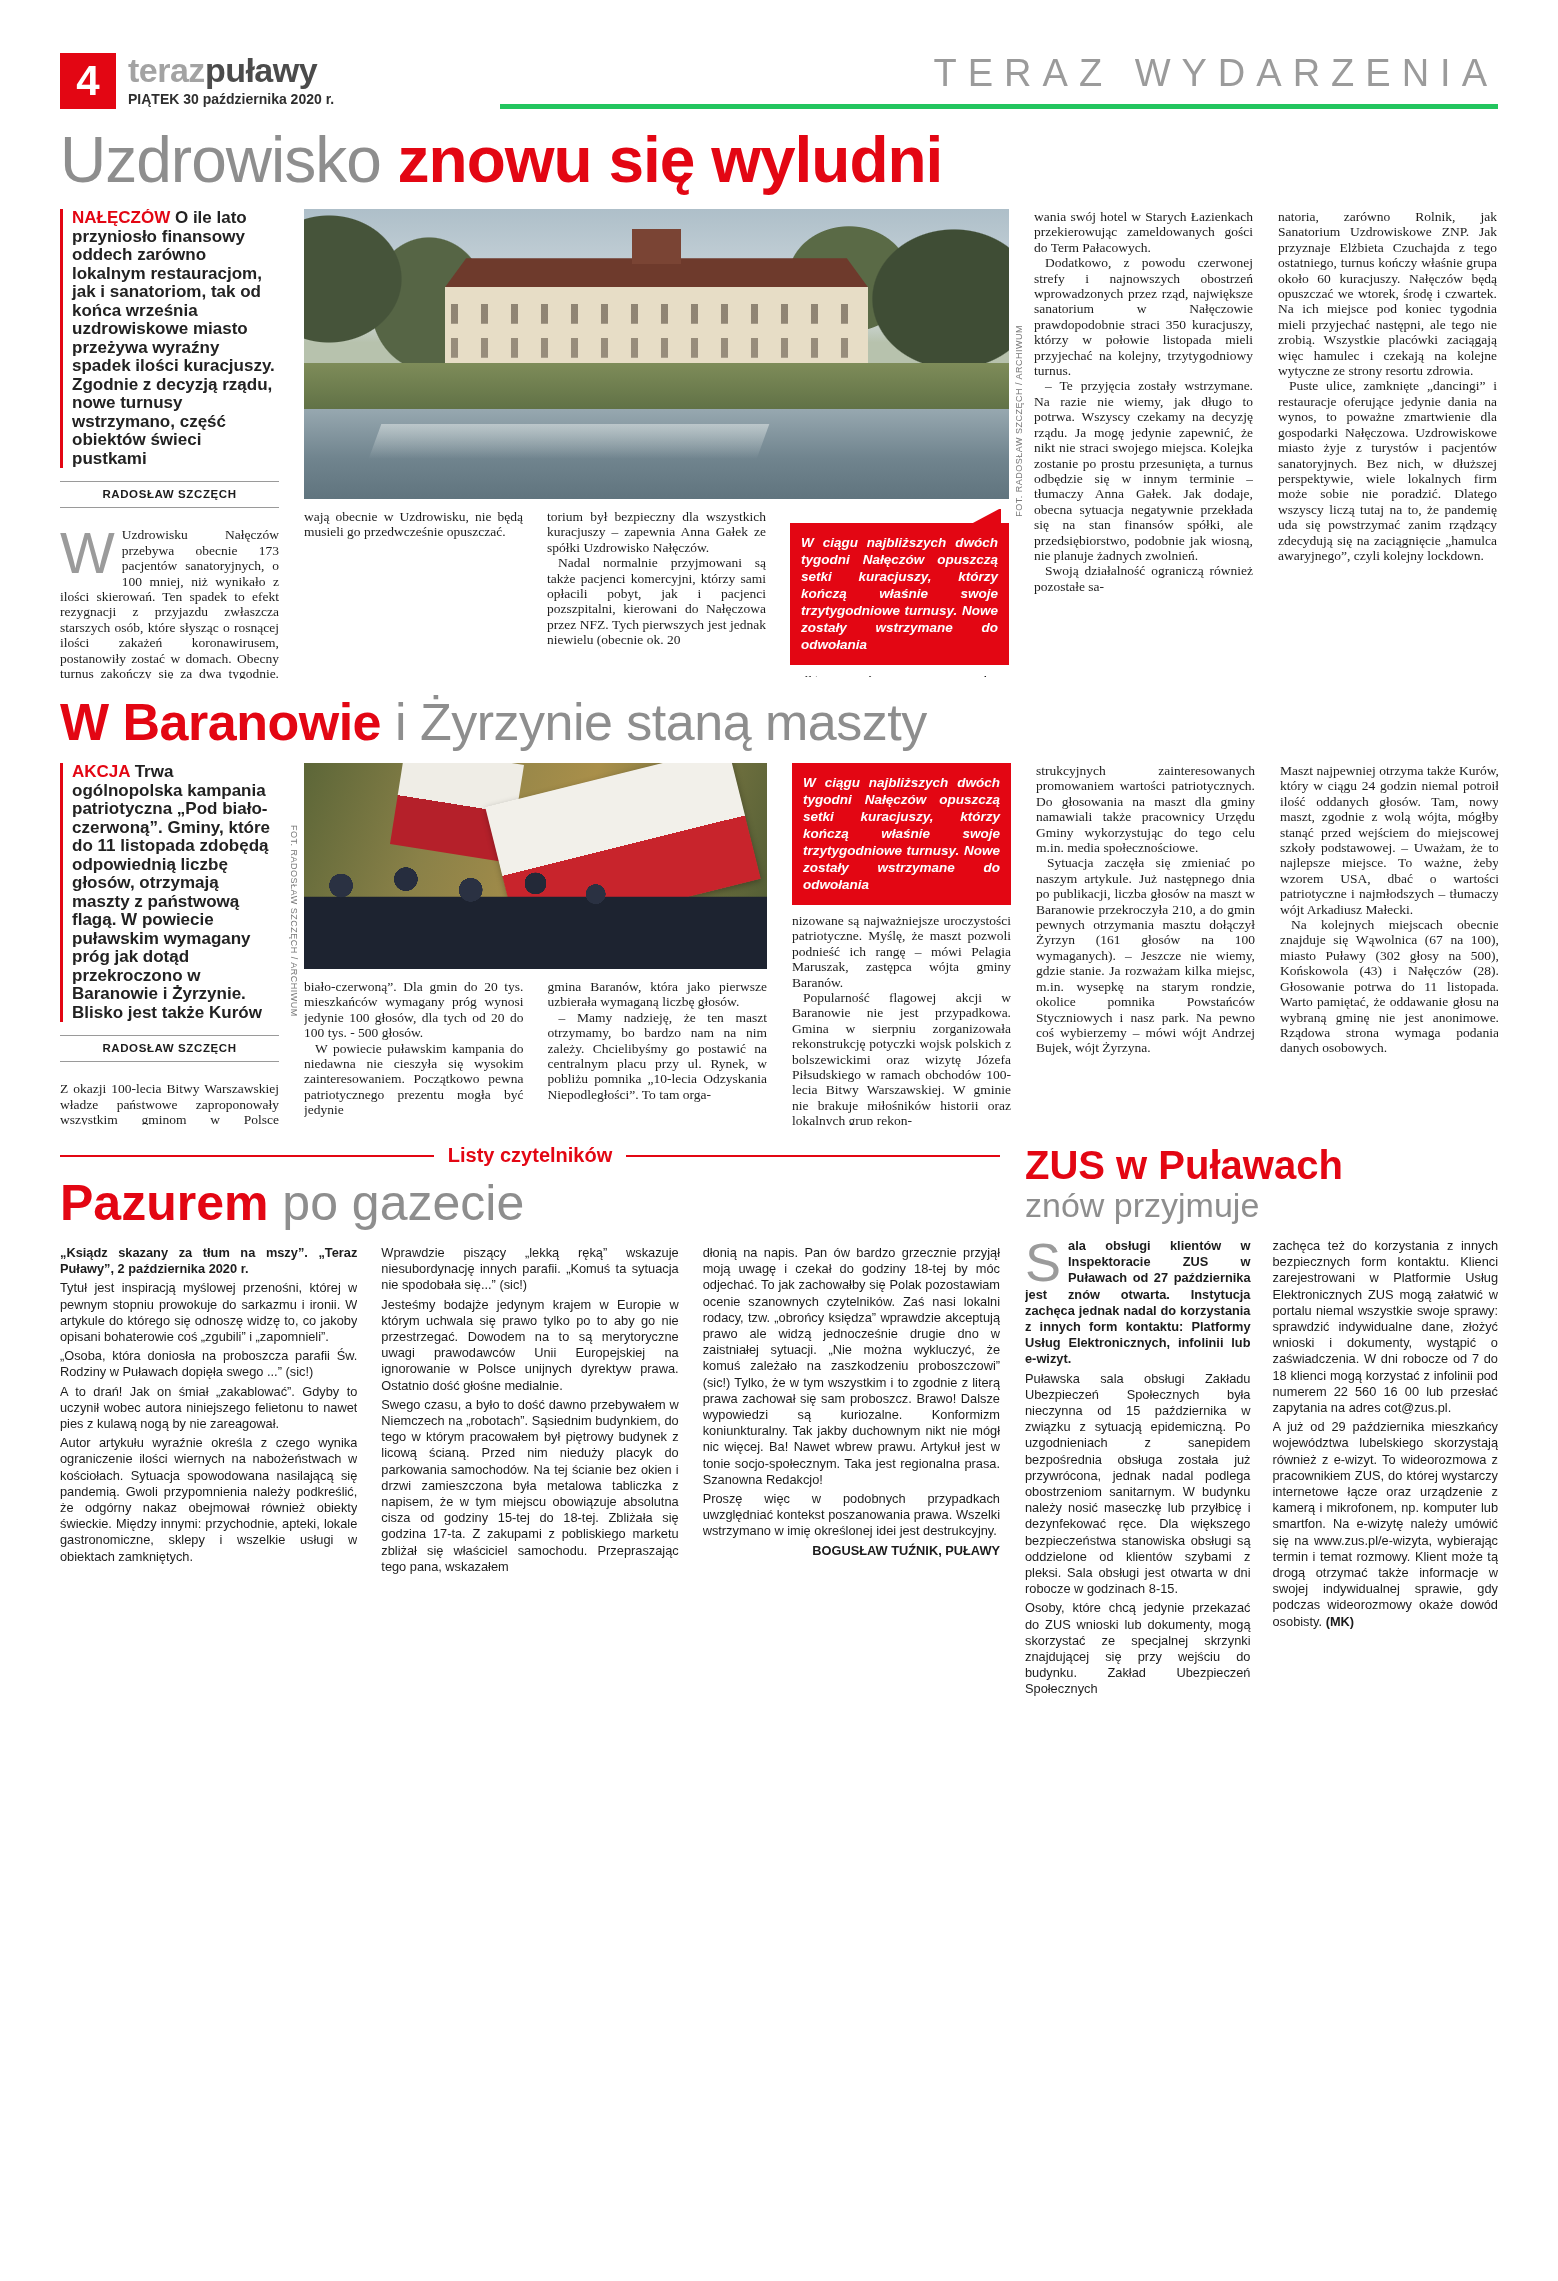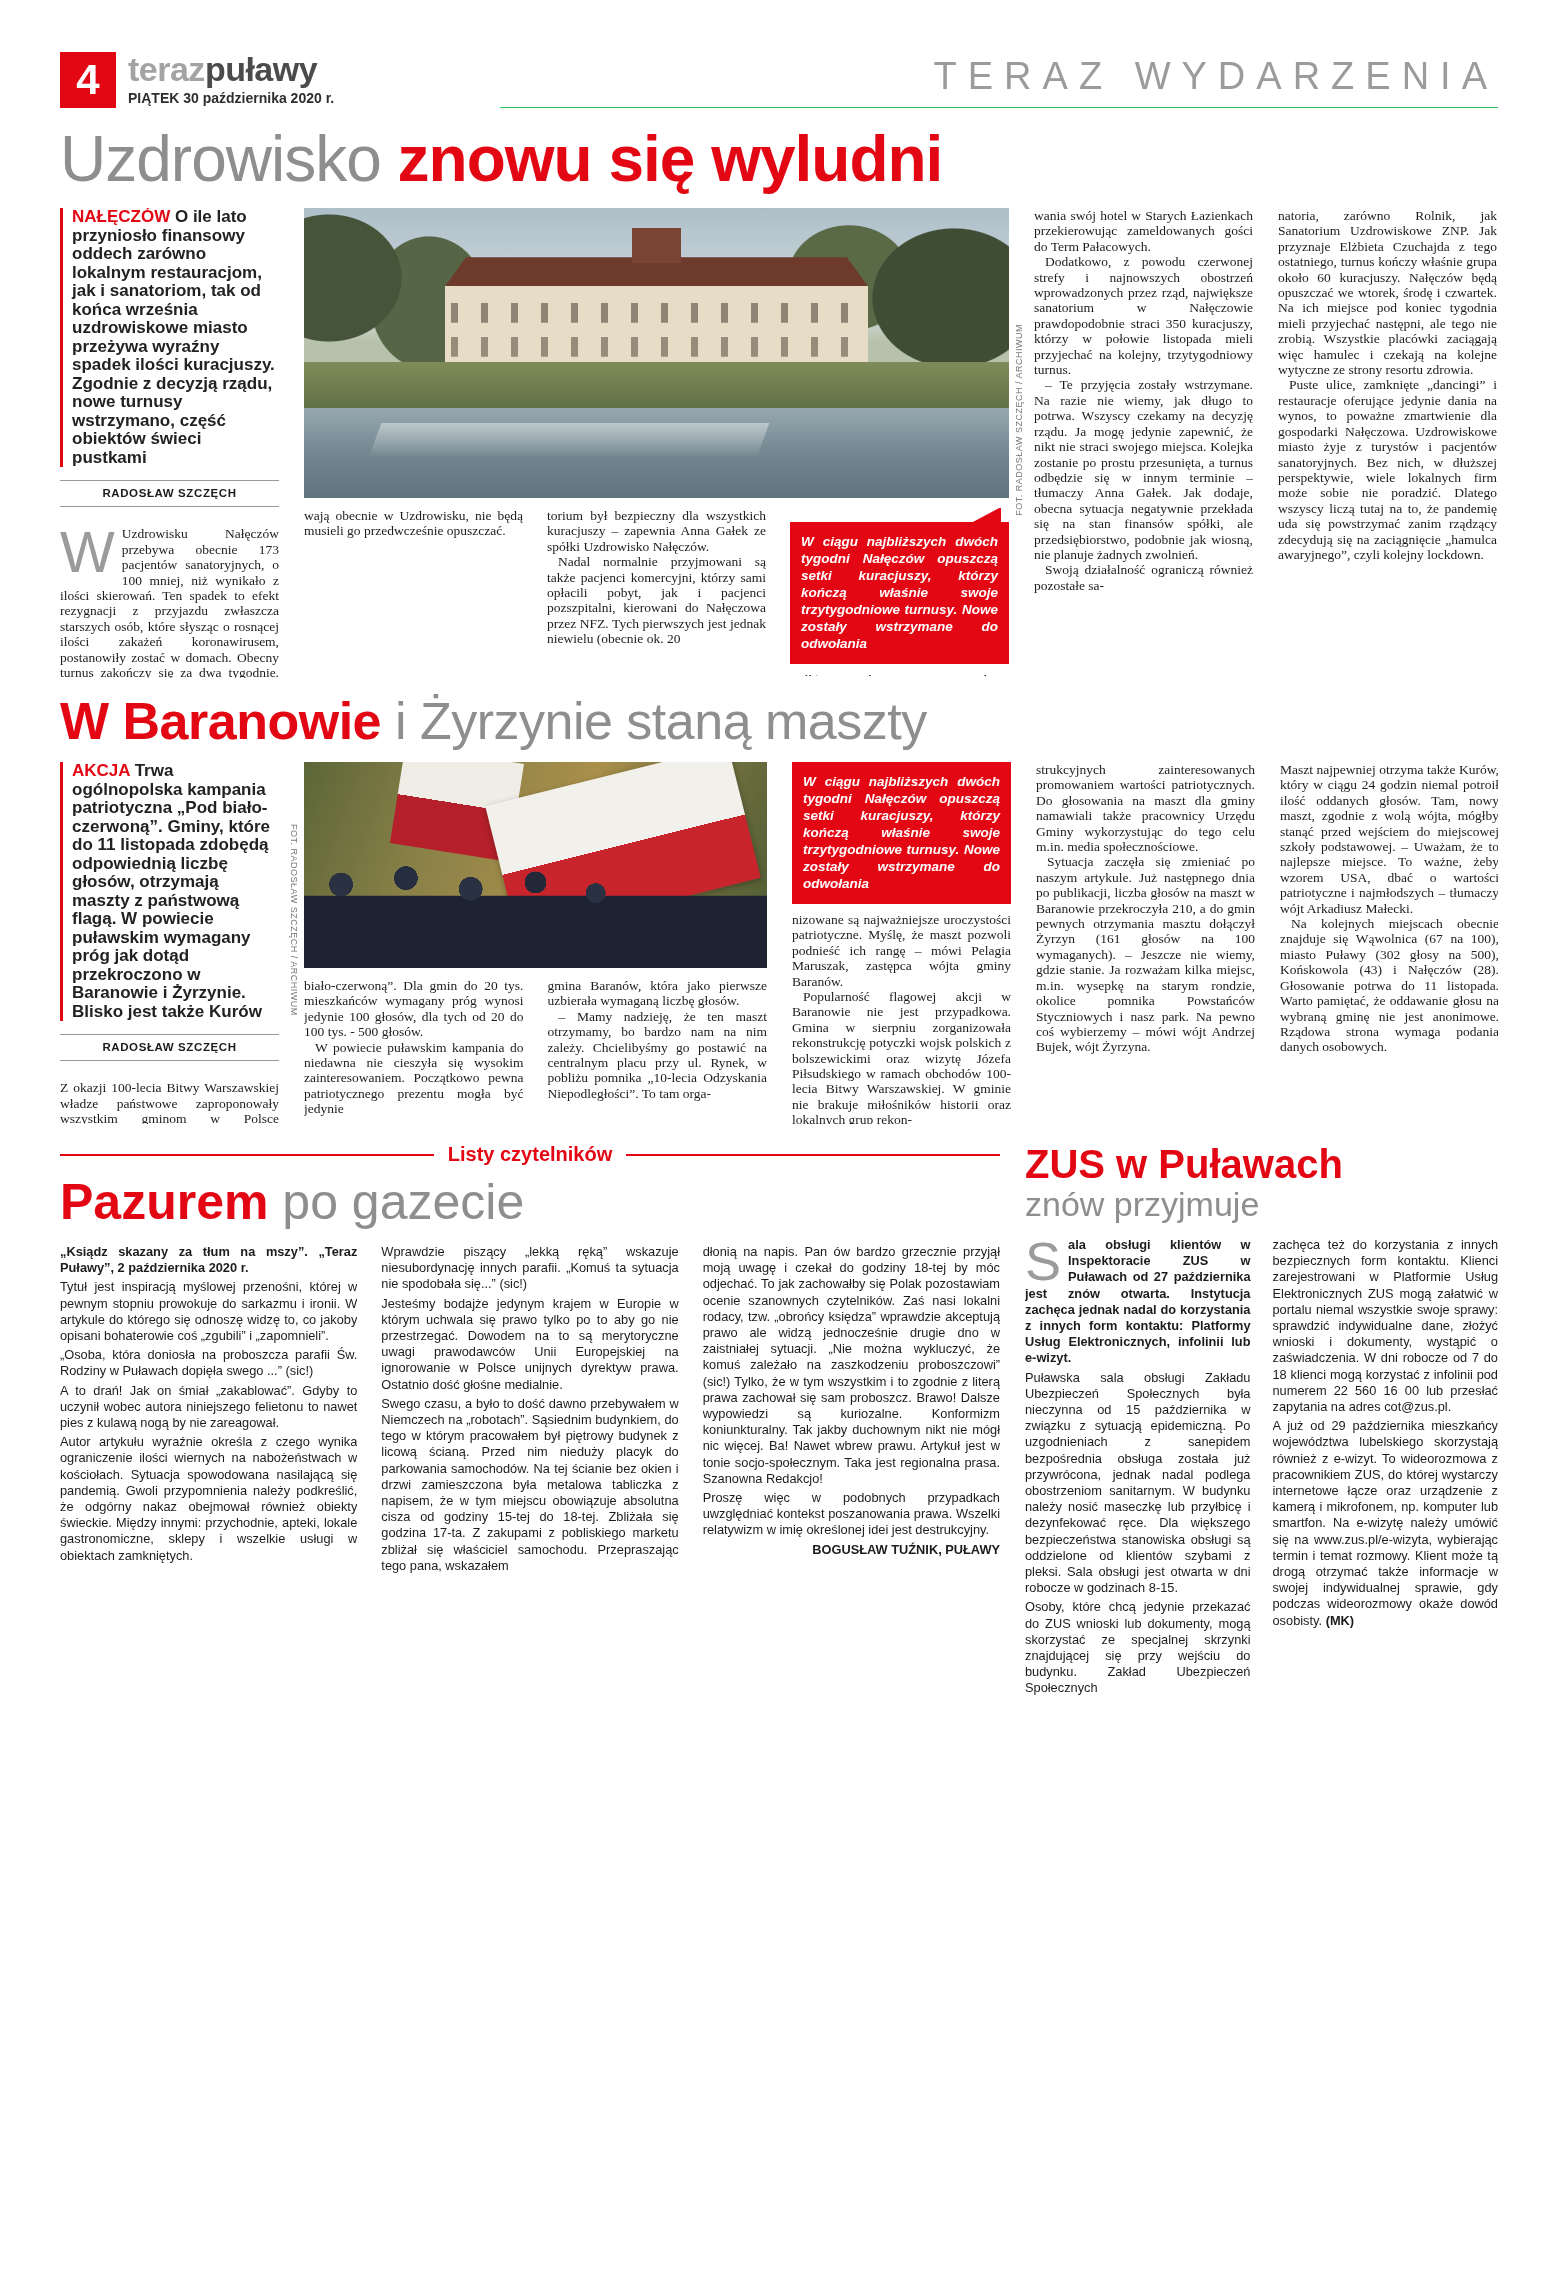--- a/index.html
+++ b/index.html
@@ -10,21 +10,21 @@
   
   .masthead { display:flex; align-items:flex-end; }
   .mast-left { display:flex; gap:12px; width:440px; flex:none; }
   .page-num { width:56px; height:56px; background:#e30613; color:#fff; font-family:"Liberation Sans",sans-serif;
               font-weight:bold; font-size:42px; display:flex; align-items:center; justify-content:center; }
   .logo { font-family:"Liberation Sans",sans-serif; font-size:34px; line-height:34px; letter-spacing:-0.5px; }
   .logo .t { color:#a3a3a3; font-weight:600; }
   .logo .p { color:#4b4b4b; font-weight:800; }
   .date { font-family:"Liberation Sans",sans-serif; font-size:14px; font-weight:700; color:#2e2e2e; margin-top:4px; }
   .section-title { flex:1; font-family:"Liberation Sans",sans-serif; font-size:38px; color:#9b9b9b; font-weight:400;
-                   letter-spacing:11px; text-align:right; white-space:nowrap; border-bottom:1px solid #22c55e; padding-bottom:9px; }
+                   letter-spacing:11px; text-align:right; white-space:nowrap; border-bottom:5px solid #22c55e; padding-bottom:9px; }
 
   
   .headline1 { font-family:"Liberation Sans",sans-serif; font-size:64px; line-height:66px; margin:18px 0 16px; letter-spacing:-1px; }
   .headline1 .gray { color:#8e8e8e; font-weight:400; }
   .headline1 .red  { color:#e30613; font-weight:700; }
   .headline2 { font-family:"Liberation Sans",sans-serif; font-size:52px; line-height:54px; margin:16px 0 14px; letter-spacing:-0.5px; }
   .headline2 .red  { color:#e30613; font-weight:700; }
   .headline2 .gray { color:#8e8e8e; font-weight:400; }
 
   
@@ -267,21 +267,21 @@
           <p>A to drań! Jak on śmiał „zakablować”. Gdyby to uczynił wobec autora niniejszego felietonu to nawet pies z kulawą nogą by nie zareagował.</p>
           <p>Autor artykułu wyraźnie określa z czego wynika ograniczenie ilości wiernych na nabożeństwach w kościołach. Sytuacja spowodowana nasilającą się pandemią. Gwoli przypomnienia należy podkreślić, że odgórny nakaz obejmował również obiekty świeckie. Między innymi: przychodnie, apteki, lokale gastronomiczne, sklepy i wszelkie usługi w obiektach zamkniętych.</p>
         </div>
         <div class="col">
           <p>Wprawdzie piszący „lekką ręką” wskazuje niesubordynację innych parafii. „Komuś ta sytuacja nie spodobała się...” (sic!)</p>
           <p>Jesteśmy bodajże jedynym krajem w Europie w którym uchwala się prawo tylko po to aby go nie przestrzegać. Dowodem na to są merytoryczne uwagi prawodawców Unii Europejskiej na ignorowanie w Polsce unijnych dyrektyw prawa. Ostatnio dość głośne medialnie.</p>
           <p>Swego czasu, a było to dość dawno przebywałem w Niemczech na „robotach”. Sąsiednim budynkiem, do tego w którym pracowałem był piętrowy budynek z licową ścianą. Przed nim nieduży placyk do parkowania samochodów. Na tej ścianie bez okien i drzwi zamieszczona była metalowa tabliczka z napisem, że w tym miejscu obowiązuje absolutna cisza od godziny 15-tej do 18-tej. Zbliżała się godzina 17-ta. Z zakupami z pobliskiego marketu zbliżał się właściciel samochodu. Przepraszając tego pana, wskazałem</p>
         </div>
         <div class="col">
           <p>dłonią na napis. Pan ów bardzo grzecznie przyjął moją uwagę i czekał do godziny 18-tej by móc odjechać. To jak zachowałby się Polak pozostawiam ocenie szanownych czytelników. Zaś nasi lokalni rodacy, tzw. „obrońcy księdza” wprawdzie akceptują prawo ale widzą jednocześnie drugie dno w zaistniałej sytuacji. „Nie można wykluczyć, że komuś zależało na zaszkodzeniu proboszczowi” (sic!) Tylko, że w tym wszystkim i to zgodnie z literą prawa zachował się sam proboszcz. Brawo! Dalsze wypowiedzi są kuriozalne. Konformizm koniunkturalny. Tak jakby duchownym nikt nie mógł nic więcej. Ba! Nawet wbrew prawu. Artykuł jest w tonie socjo-społecznym. Taka jest regionalna prasa. Szanowna Redakcjo!</p>
-          <p>Proszę więc w podobnych przypadkach uwzględniać kontekst poszanowania prawa. Wszelki relatywizm w imię określonej idei jest destrukcyjny.</p>
+          <p>Proszę więc w podobnych przypadkach uwzględniać kontekst poszanowania prawa. Wszelki wstrzymano w imię określonej idei jest destrukcyjny.</p>
           <p class="sign">BOGUSŁAW TUŹNIK, PUŁAWY</p>
         </div>
       </div>
     </div>
 
     <div>
       <div class="zus-title">
         <span class="red">ZUS w Puławach</span>
         <span class="gray">znów przyjmuje</span>
       </div>

